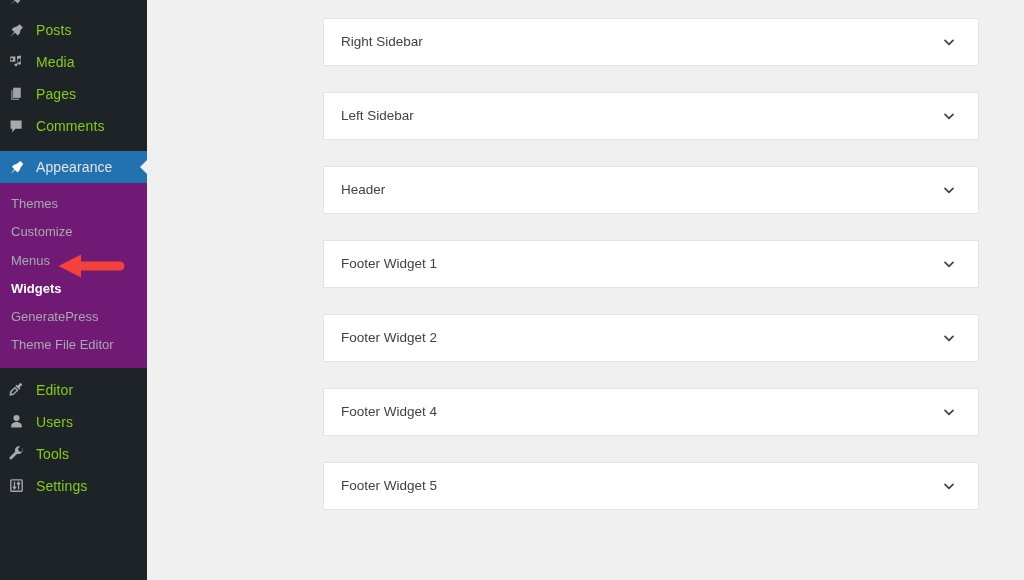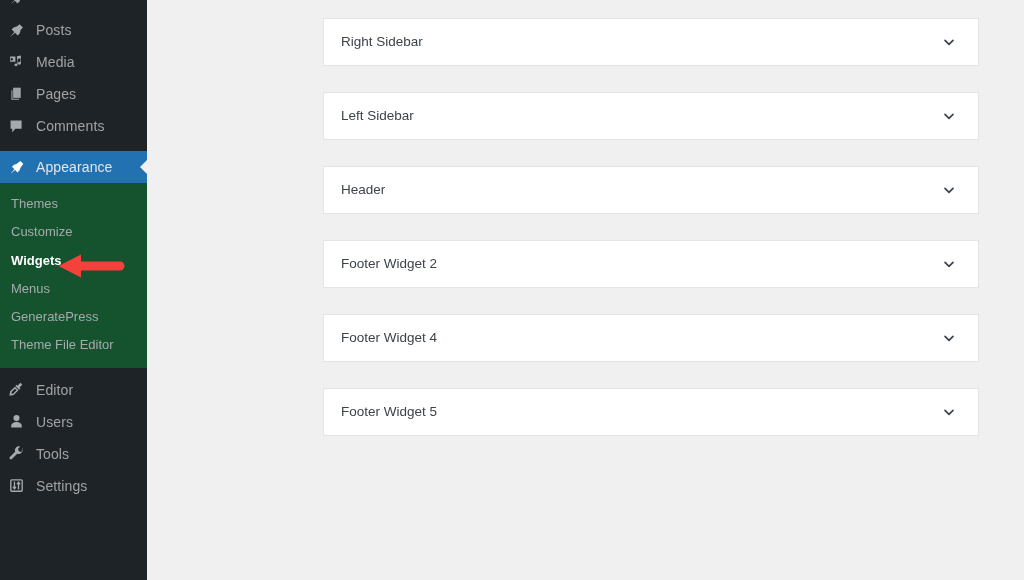--- a/index.html
+++ b/index.html
@@ -28,21 +28,21 @@
     flex: 0 0 147px;
     overflow: hidden;
   }
 
   .menu-item {
     position: relative;
     display: flex;
     align-items: center;
     height: 32px;
     padding-left: 8px;
-    color: #a3a3a3;
+    color: #84cc16;
     font-size: 14px;
     line-height: 1;
     cursor: pointer;
     white-space: nowrap;
   }
 
   .menu-item .mi-icon {
     width: 26px;
     flex: 0 0 26px;
     display: flex;
@@ -80,21 +80,21 @@
 
   
   .menu-sep {
     height: 9px;
     background: #1d2327;
   }
   .menu-sep.thin { height: 6px; }
 
   
   .submenu {
-    background: #14532d;
+    background: #701a75;
     padding: 7px 4px 8px 0;
   }
   .submenu-item {
     display: block;
     padding: 6px 0 6px 11px;
     font-size: 13px;
     color: #a7aaad;
     line-height: 1.25;
     cursor: pointer;
     white-space: nowrap;
@@ -223,22 +223,22 @@
           <path d="M14.6 2.4 9.9 5.9 7.1 6.7 4.6 9.2l2.9 2.9-4.7 5.5 5.5-4.7 2.9 2.9 2.5-2.5.8-2.8 3.5-4.7-3.4-3.4z"></path>
         </svg>
       </span>
       <span class="mi-label">Appearance</span>
       <span class="pointer"></span>
     </div>
 
     <div class="submenu">
       <span class="submenu-item">Themes</span>
       <span class="submenu-item">Customize</span>
+      <span class="submenu-item">Menus</span>
       <span class="submenu-item current">Widgets</span>
-      <span class="submenu-item">Menus</span>
       <span class="submenu-item">GeneratePress</span>
       <span class="submenu-item">Theme File Editor</span>
     </div>
 
     <div class="menu-sep thin"></div>
 
     <div class="menu-item">
       <span class="mi-icon">
         <svg width="17" height="17" viewBox="0 0 20 20" fill="currentColor">
           <path d="M14.6 2.2 11.3 5.5l-1.2-1.2-1.5 1.5 4.6 4.6 1.5-1.5-1.2-1.2 3.3-3.3-2.2-2.2z"></path>
@@ -305,20 +305,28 @@
 
       <div class="widget-area">
         <span class="widget-area-title">Header</span>
         <span class="chev">
           <svg width="16" height="16" viewBox="0 0 20 20" fill="none" stroke="currentColor" stroke-width="2.1" stroke-linecap="round" stroke-linejoin="round">
               <path d="M5 8l5 5 5-5"></path>
             </svg>
         </span>
       </div>
 
+      <div class="widget-area">
+        <span class="widget-area-title">Footer Widget 1</span>
+        <span class="chev">
+          <svg width="16" height="16" viewBox="0 0 20 20" fill="none" stroke="currentColor" stroke-width="2.1" stroke-linecap="round" stroke-linejoin="round">
+              <path d="M5 8l5 5 5-5"></path>
+            </svg>
+        </span>
+      </div>
 
       <div class="widget-area">
         <span class="widget-area-title">Footer Widget 2</span>
         <span class="chev">
           <svg width="16" height="16" viewBox="0 0 20 20" fill="none" stroke="currentColor" stroke-width="2.1" stroke-linecap="round" stroke-linejoin="round">
               <path d="M5 8l5 5 5-5"></path>
             </svg>
         </span>
       </div>
 

